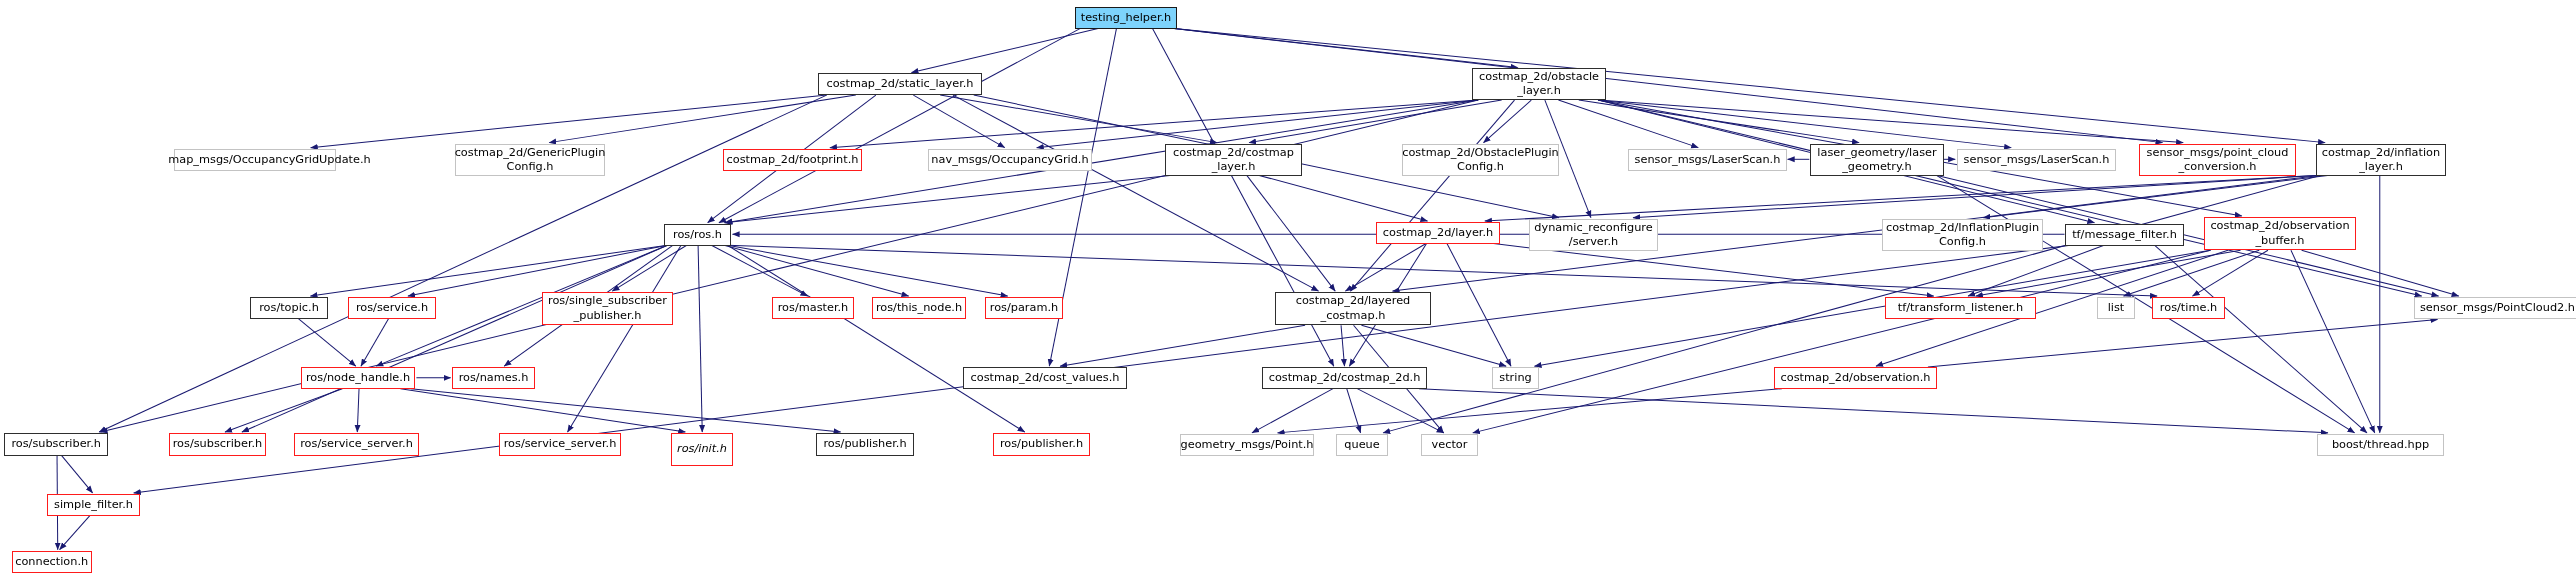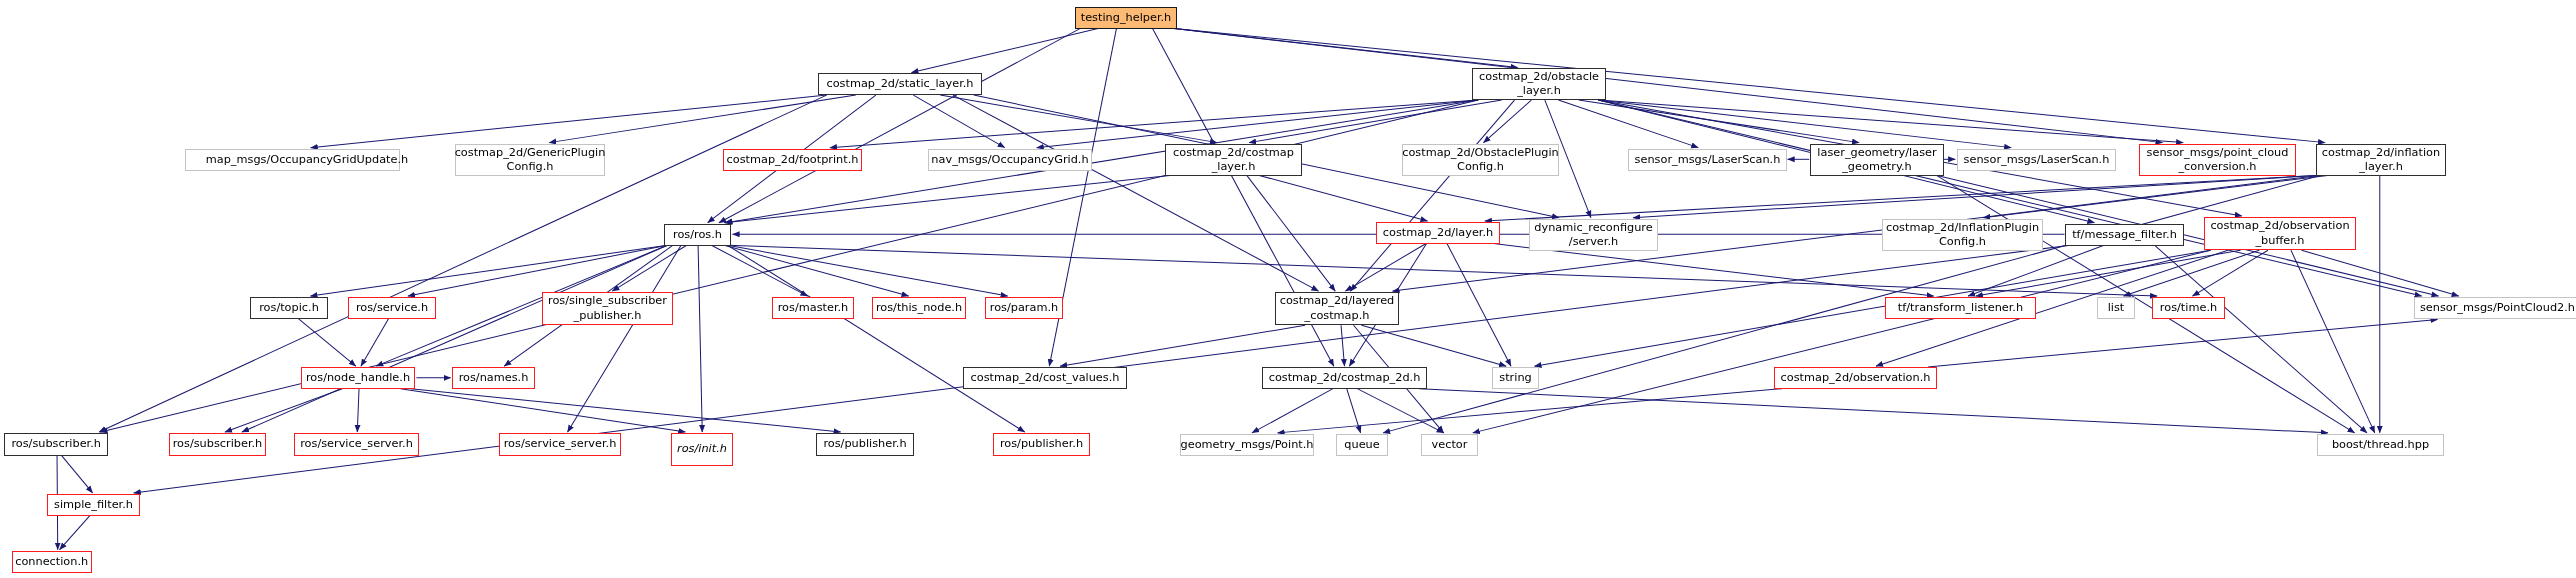--- a/index.html
+++ b/index.html
@@ -19,21 +19,21 @@
     display:flex;
     align-items:center;
     justify-content:center;
     text-align:center;
     font-size:11.3px;
     line-height:1.25;
     color:#000000;
     white-space:pre-line;
     z-index:2;
   }
-  .kind-main{background:#fdba74;border:1.3px solid #1a1a1a;}
+  .kind-main{background:#7dd3fc;border:1.3px solid #1a1a1a;}
   .kind-doc{border:1.4px solid #2e2e2e;}
   .kind-ext{border:1.2px solid #c3c3c3;}
   .kind-trunc{border:1.5px solid #fe1b1b;}
 </style>
 </head>
 <body>
 
 <div class="canvas">
   <svg class="edges" xmlns="http://www.w3.org/2000/svg" viewBox="0 0 3086 693">
       <defs>
@@ -138,21 +138,21 @@
       <div class="node kind-main" style="left: 1075px; top: 6.7px; width: 102px; height: 22px;">
     <span class="node-label">testing_helper.h</span>
   </div>
       <div class="node kind-doc" style="left: 818px; top: 73px; width: 164px; height: 22px;">
     <span class="node-label">costmap_2d/static_layer.h</span>
   </div>
       <div class="node kind-doc" style="left: 1472px; top: 68px; width: 134px; height: 32px;">
     <span class="node-label">costmap_2d/obstacle
 _layer.h</span>
   </div>
-      <div class="node kind-ext" style="left: 185px; top: 149px; width: 215px; height: 22px; padding-left: 29px;">
+      <div class="node kind-ext" style="left: 174px; top: 149px; width: 162px; height: 22px; padding-left: 29px;">
     <span class="node-label">map_msgs/OccupancyGridUpdate.h</span>
   </div>
       <div class="node kind-ext" style="left: 455px; top: 144px; width: 150px; height: 32px;">
     <span class="node-label">costmap_2d/GenericPlugin
 Config.h</span>
   </div>
       <div class="node kind-trunc" style="left: 723px; top: 149px; width: 139px; height: 22px;">
     <span class="node-label">costmap_2d/footprint.h</span>
   </div>
       <div class="node kind-ext" style="left: 928px; top: 149px; width: 164px; height: 22px;">
@@ -217,21 +217,21 @@
   </div>
       <div class="node kind-trunc" style="left: 772px; top: 297px; width: 82px; height: 22px;">
     <span class="node-label">ros/master.h</span>
   </div>
       <div class="node kind-trunc" style="left: 872px; top: 297px; width: 94px; height: 22px;">
     <span class="node-label">ros/this_node.h</span>
   </div>
       <div class="node kind-trunc" style="left: 985px; top: 297px; width: 78px; height: 22px;">
     <span class="node-label">ros/param.h</span>
   </div>
-      <div class="node kind-doc" style="left: 1275px; top: 292px; width: 124px; height: 33px;">
+      <div class="node kind-doc" style="left: 1275px; top: 292px; width: 156px; height: 33px;">
     <span class="node-label">costmap_2d/layered
 _costmap.h</span>
   </div>
       <div class="node kind-trunc" style="left: 1885px; top: 297px; width: 151px; height: 22px;">
     <span class="node-label">tf/transform_listener.h</span>
   </div>
       <div class="node kind-ext" style="left: 2097px; top: 297px; width: 38px; height: 22px;">
     <span class="node-label">list</span>
   </div>
       <div class="node kind-trunc" style="left: 2152px; top: 297px; width: 73px; height: 22px;">

